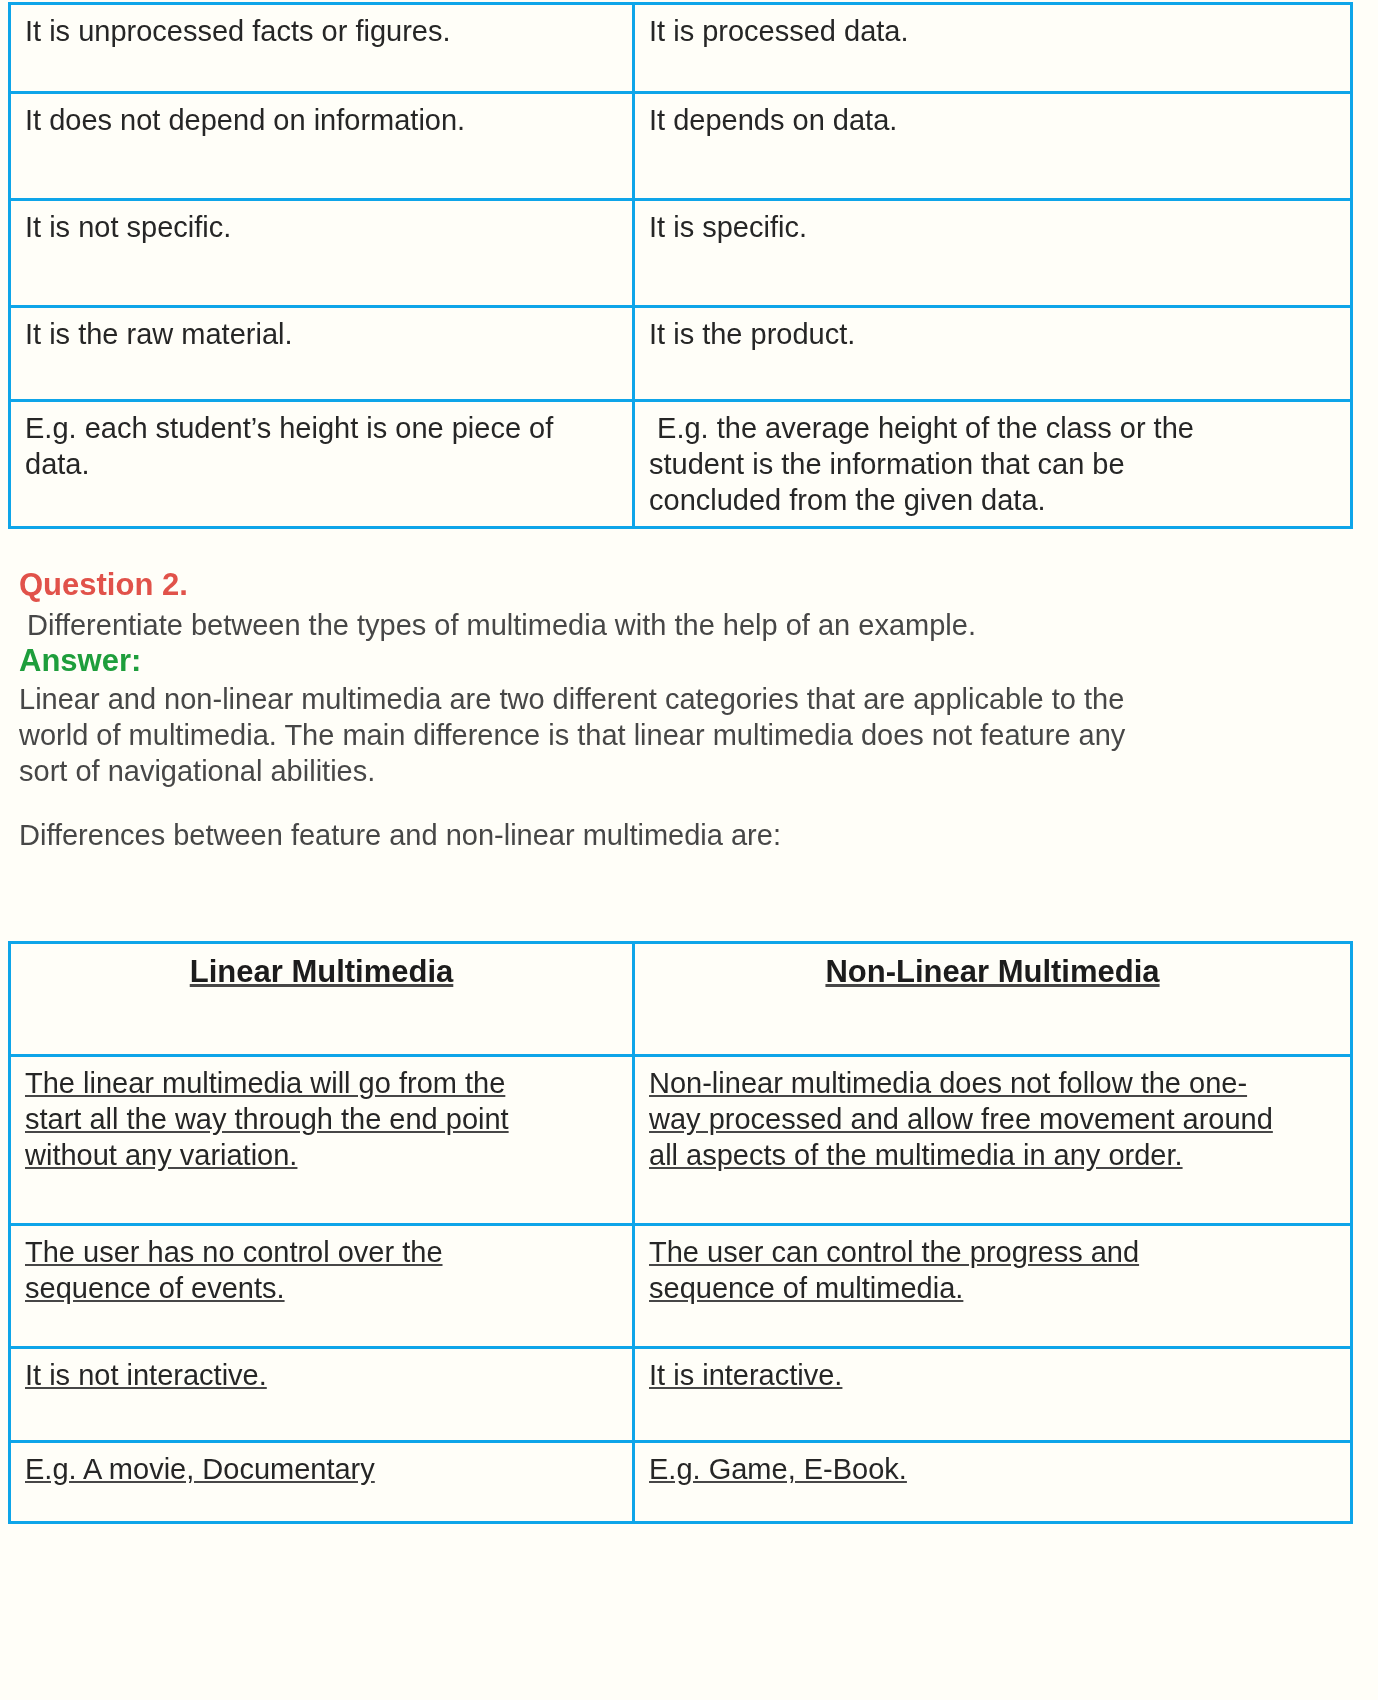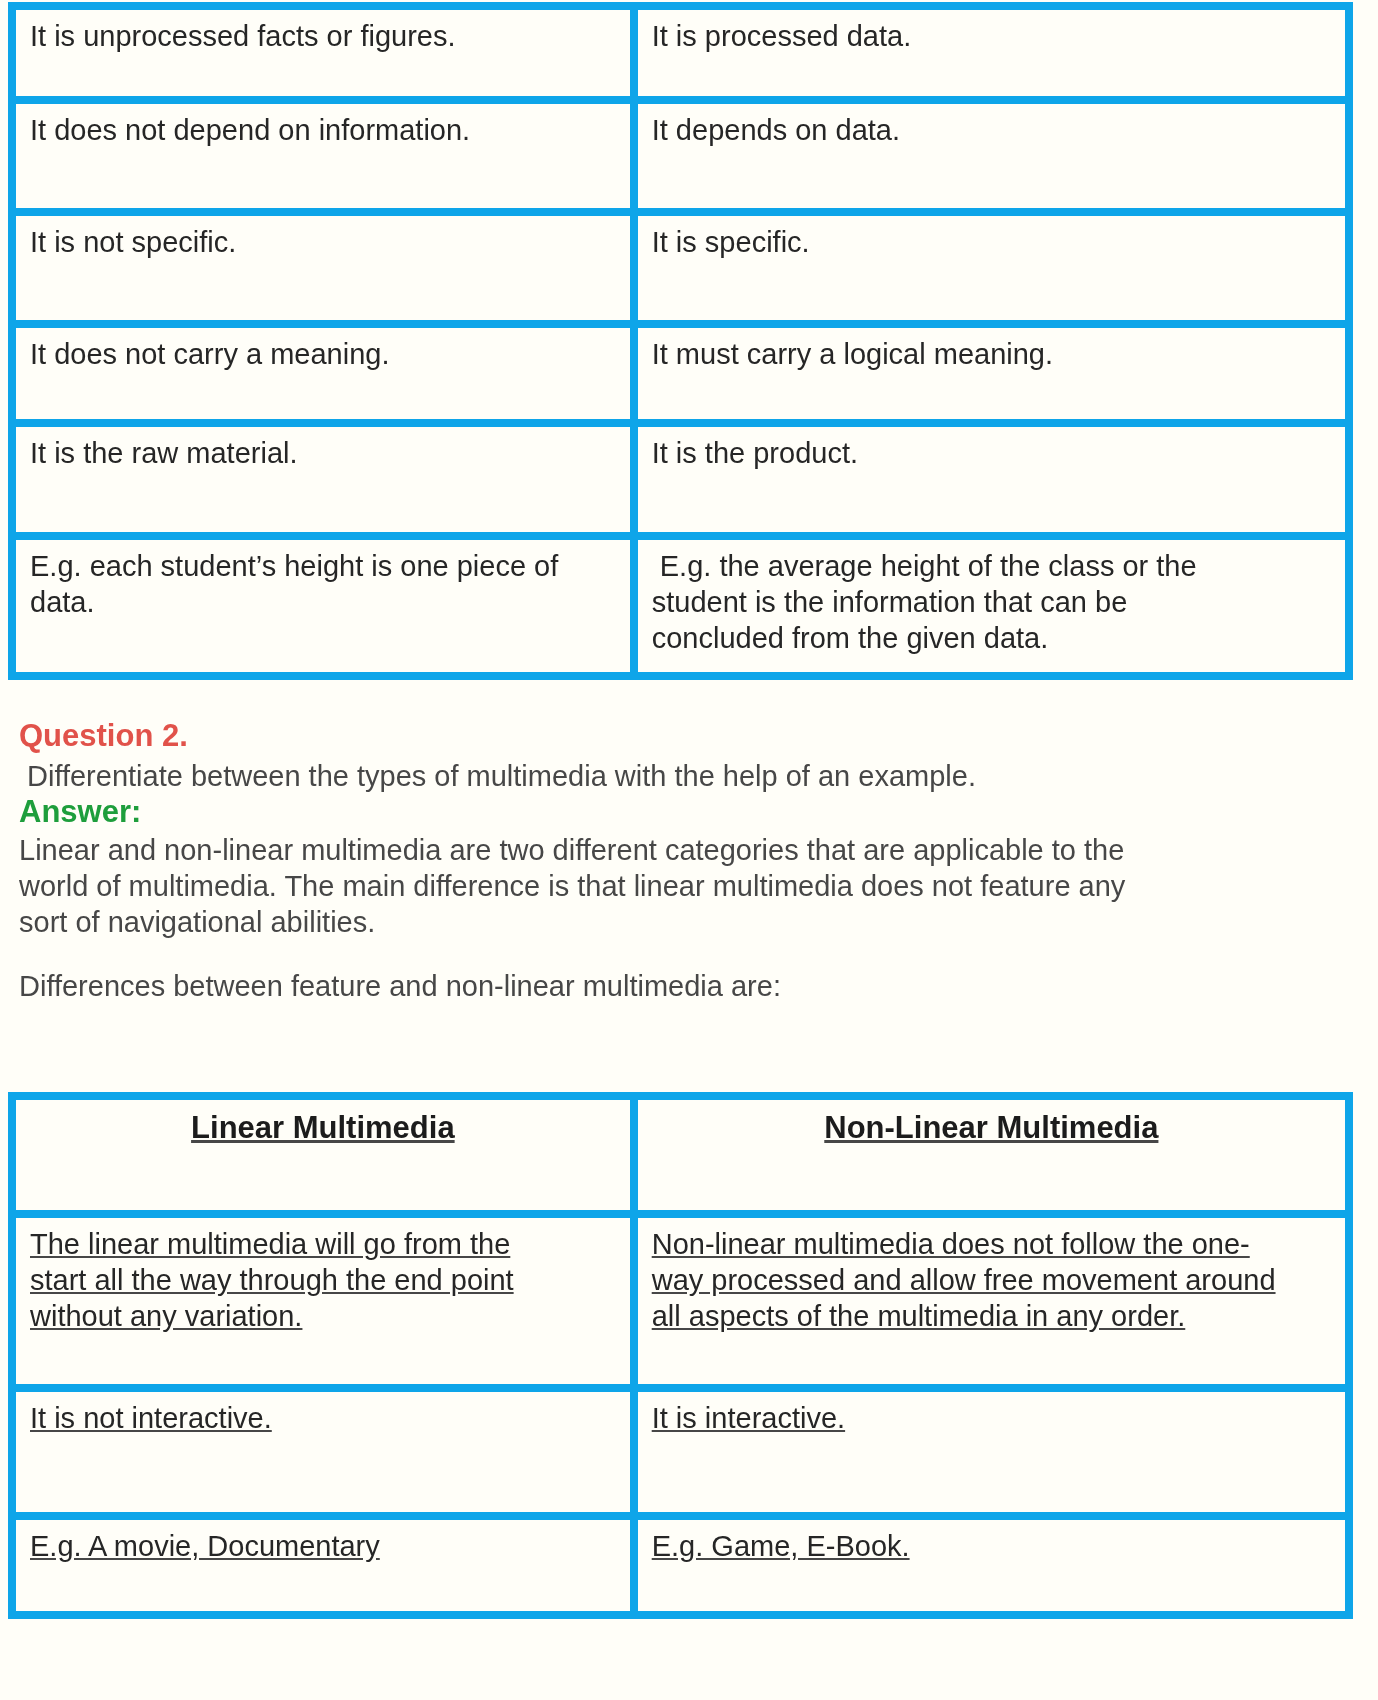--- a/index.html
+++ b/index.html
@@ -14,21 +14,21 @@
 
   
   table{
     border-collapse:collapse;
     margin-left:8px;
     width:1345px;
     table-layout:fixed;
     background:transparent;
   }
   td,th{
-    border:8px solid #0ea5e9;
+    border:3px solid #0ea5e9;
     vertical-align:top;
     padding:8px 14px;
     font-size:29px;
     line-height:36px;
     color:#262626;
     white-space:pre-wrap;
     overflow:hidden;
   }
   col.c1{width:46.5%;}
   col.c2{width:53.5%;}
@@ -92,24 +92,20 @@
       </tr>
       <tr>
         <td>It does not depend on information.</td>
         <td>It depends on data.</td>
       </tr>
       <tr>
         <td>It is not specific.</td>
         <td>It is specific.</td>
       </tr>
       <tr>
-        <td>It does not carry a meaning.</td>
-        <td>It must carry a logical meaning.</td>
-      </tr>
-      <tr>
         <td>It is the raw material.</td>
         <td>It is the product.</td>
       </tr>
       <tr>
         <td>E.g. each student’s height is one piece of
 data.</td>
         <td> E.g. the average height of the class or the
 student is the information that can be
 concluded from the given data.</td>
       </tr>
@@ -140,20 +136,26 @@
     <tbody>
       <tr>
         <td>The linear multimedia will go from the
 start all the way through the end point
 without any variation.</td>
         <td>Non-linear multimedia does not follow the one-
 way processed and allow free movement around
 all aspects of the multimedia in any order.</td>
       </tr>
       <tr>
+        <td>The user has no control over the
+sequence of events.</td>
+        <td>The user can control the progress and
+sequence of multimedia.</td>
+      </tr>
+      <tr>
         <td>It is not interactive.</td>
         <td>It is interactive.</td>
       </tr>
       <tr>
         <td>E.g. A movie, Documentary</td>
         <td>E.g. Game, E-Book.</td>
       </tr>
     </tbody>
   </table>
 

